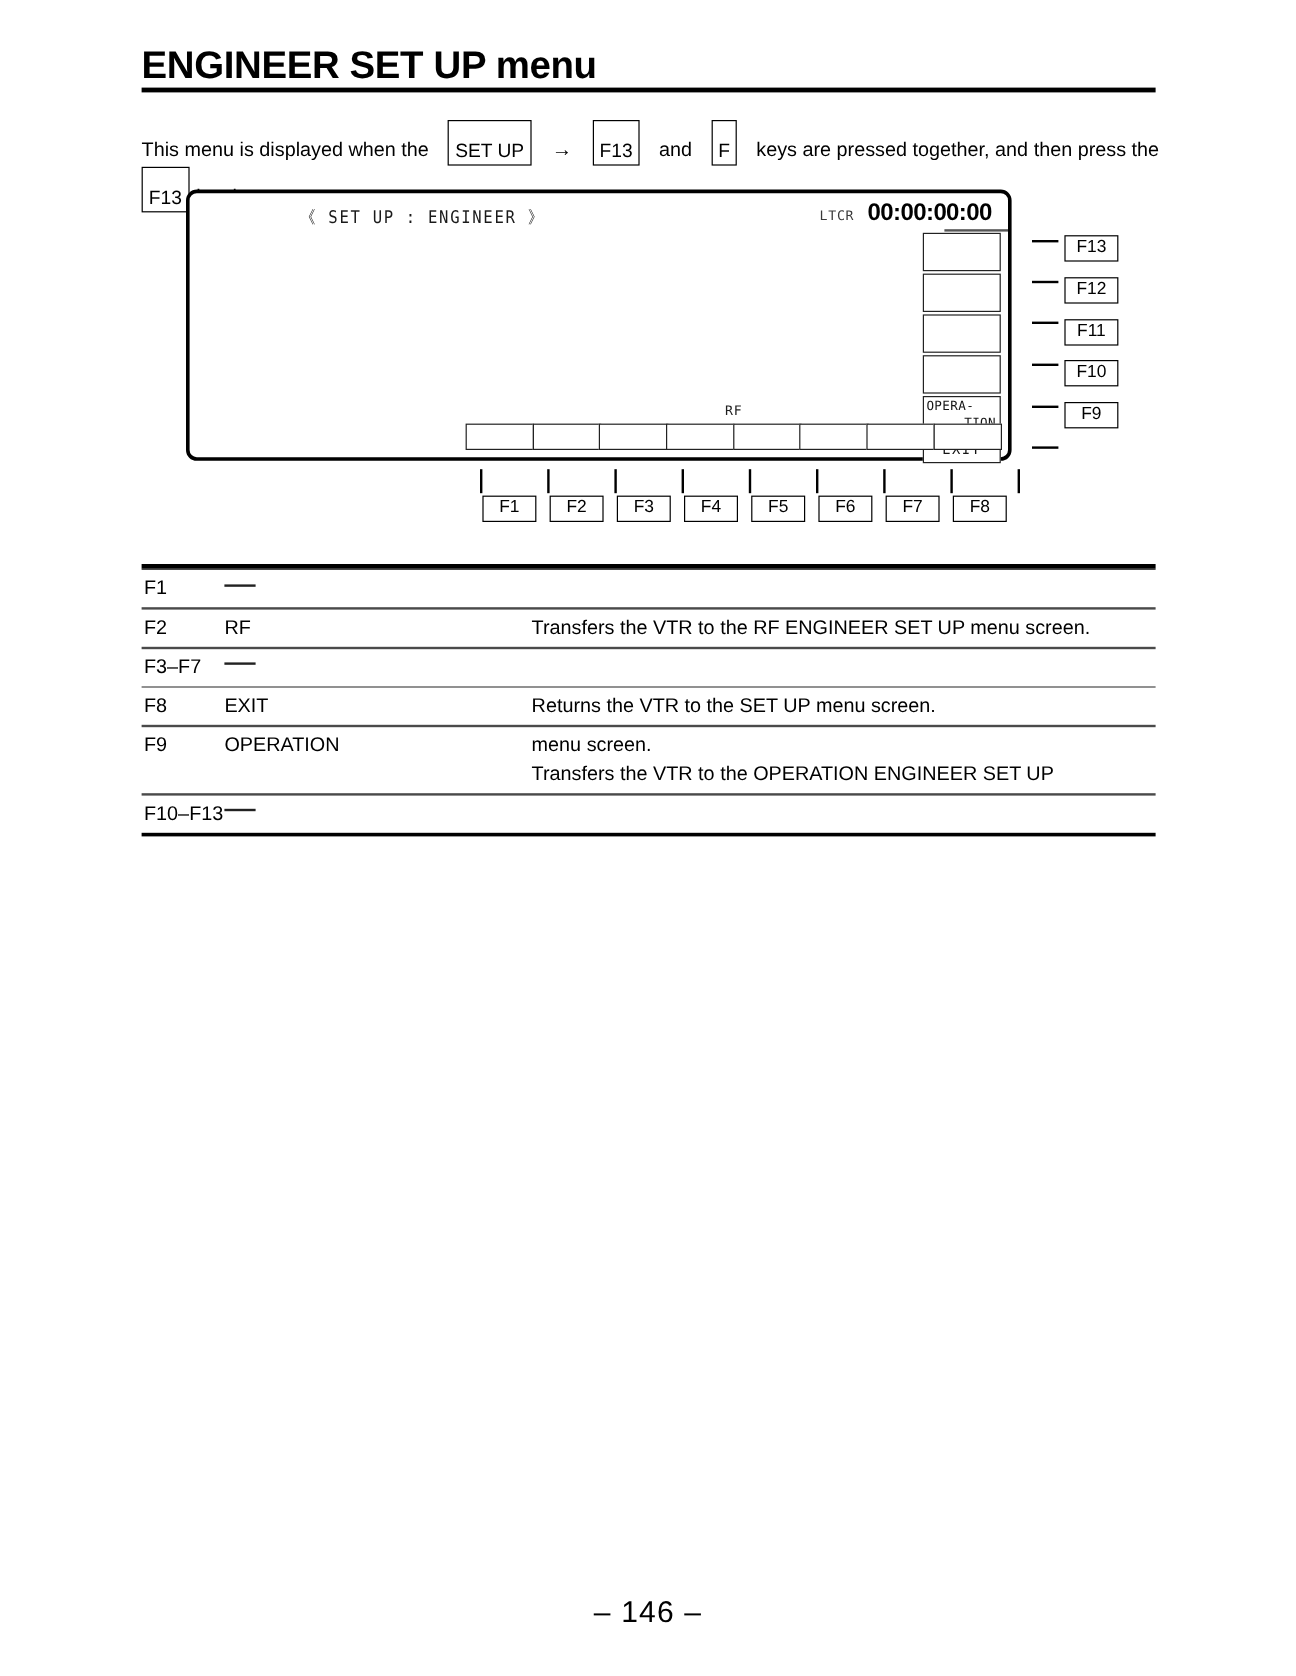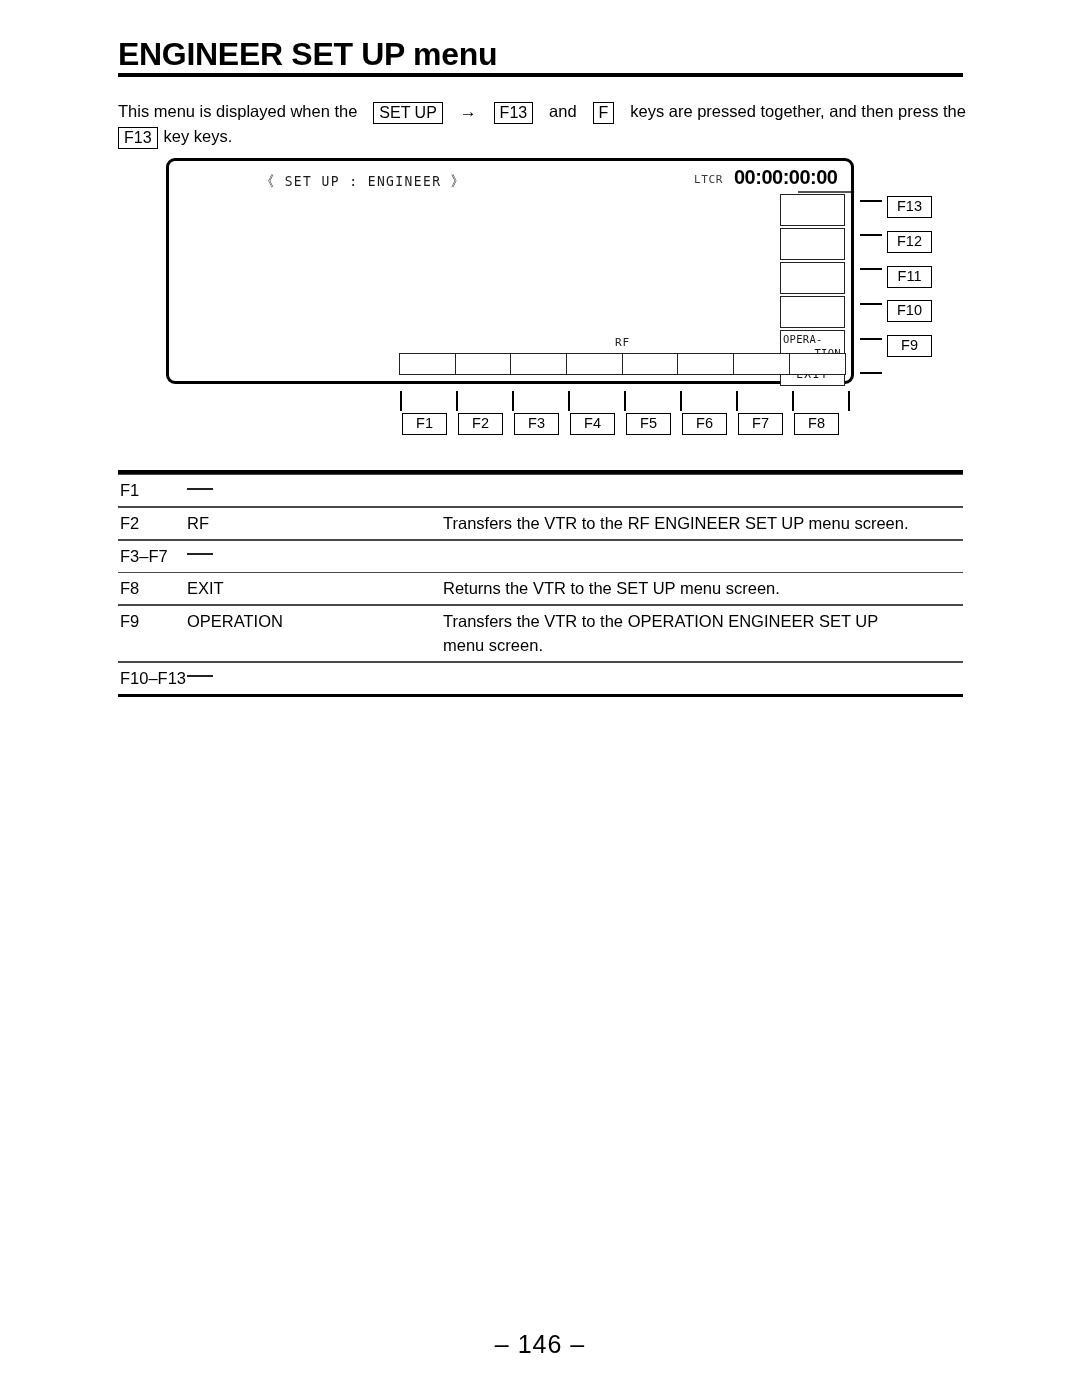--- a/index.html
+++ b/index.html
@@ -51,36 +51,36 @@
     white-space: nowrap;
   }
   .intro .line2 {
     display: flex;
     align-items: baseline;
     white-space: nowrap;
   }
   .keybox {
     display: inline-block;
     border: 1.6px solid #000;
-    padding: 0px 5px 1px 5px;
+    padding: 16px 5px 1px 5px;
     font-size: 16px;
     line-height: 19px;
     margin: 0 1px;
     position: relative;
     top: 1px;
   }
   .arrow {
     font-size: 17px;
     padding: 0 1px;
   }
 
   
   .lcd-wrap {
     position: absolute;
-    left: 166px;
+    left: 155px;
     top: 158px;
     width: 576px;
     height: 226px;
   }
   .lcd-frame {
     position: absolute;
     left: 0; top: 0;
     width: 688px;
     height: 226px;
     border: 3px solid #000;
@@ -436,22 +436,22 @@
       <div class="col-key">F8</div>
       <div class="col-des">EXIT</div>
       <div class="col-desc">Returns the VTR to the SET UP menu screen.</div>
     </div>
     <div class="rule-thin"></div>
 
     <div class="trow two-line">
       <div class="col-key">F9</div>
       <div class="col-des">OPERATION</div>
       <div class="col-desc">
+        <div>menu screen.</div>
         <div>Transfers the VTR to the OPERATION ENGINEER SET UP</div>
-        <div>menu screen.</div>
       </div>
     </div>
     <div class="rule-thin"></div>
 
     <div class="trow">
       <div class="col-key">F10–F13</div>
       <div class="col-des"><span class="dash"></span></div>
       <div class="col-desc"></div>
     </div>
 

